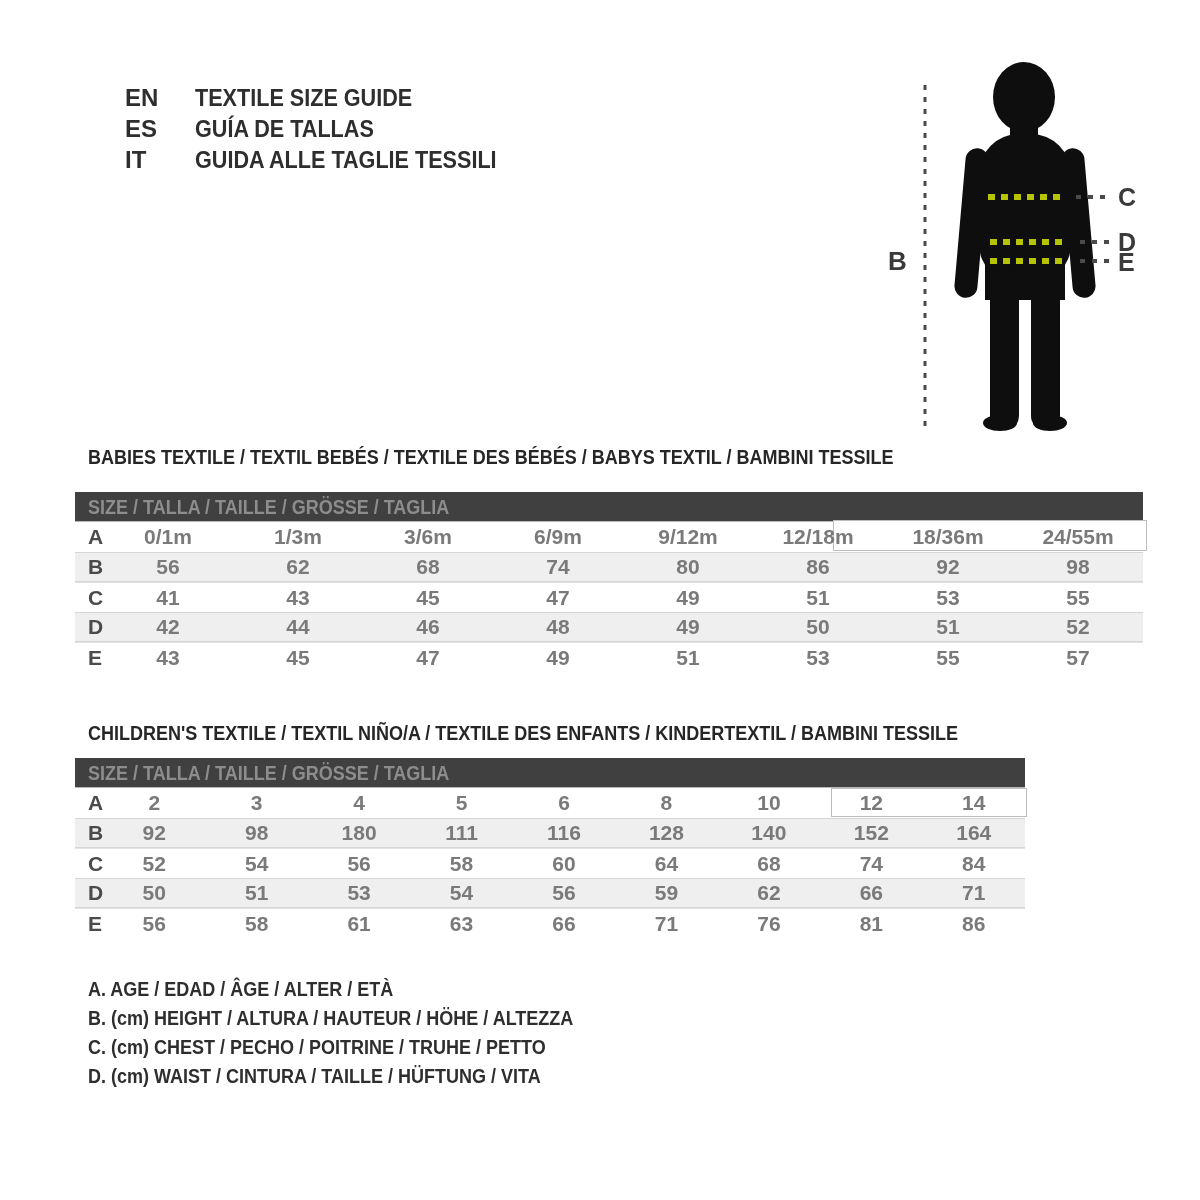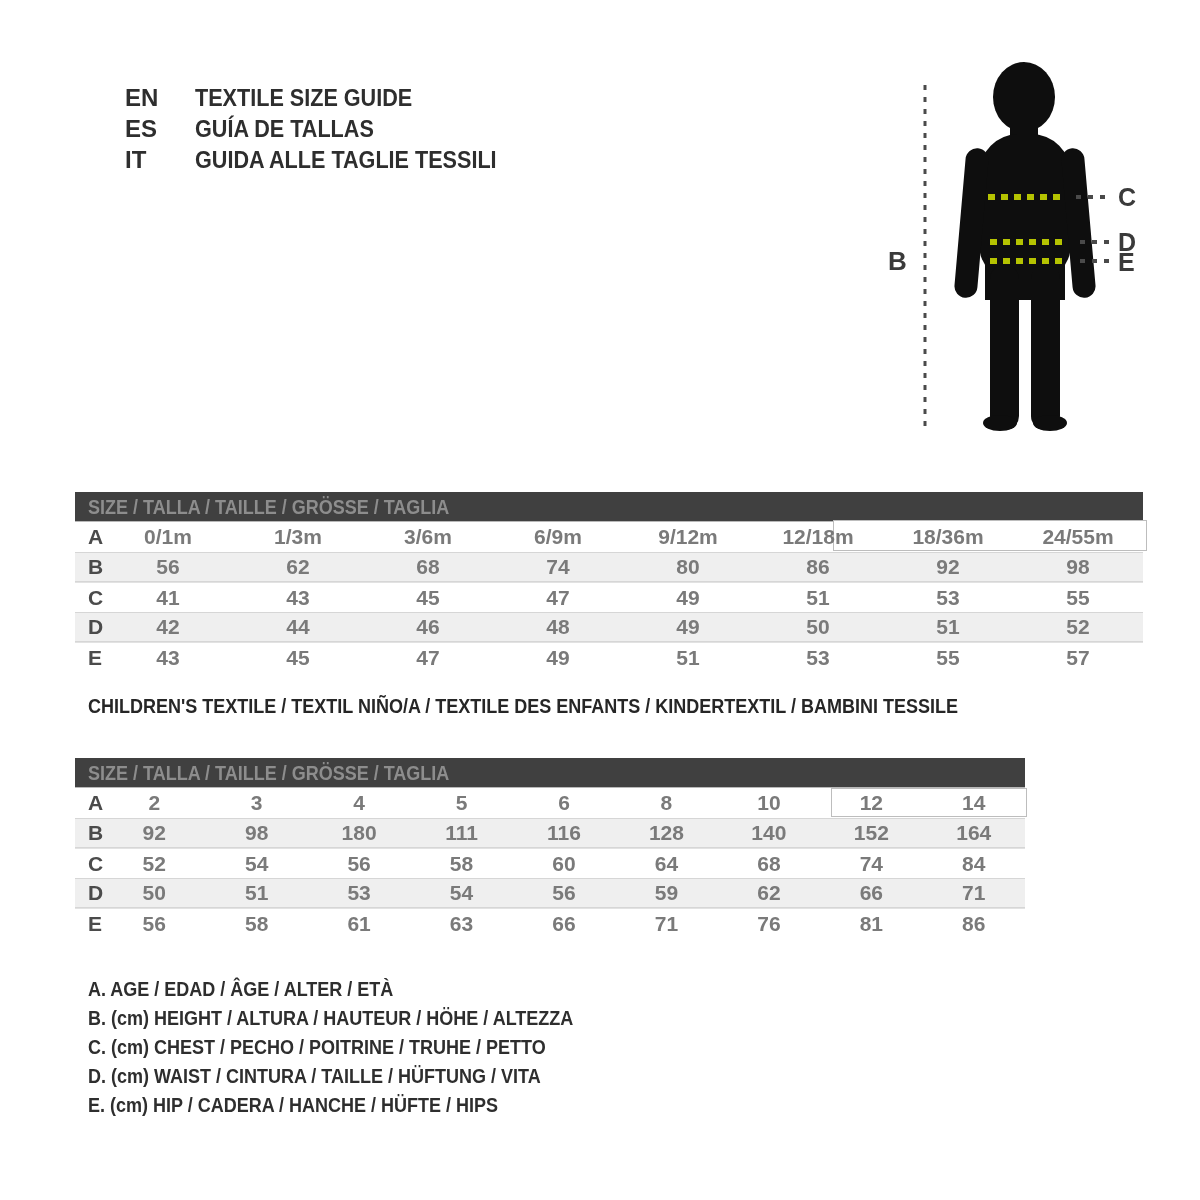--- a/index.html
+++ b/index.html
@@ -81,20 +81,23 @@
       <line x1="130" y1="202" x2="202" y2="202" stroke="#b5c301" stroke-width="6" stroke-dasharray="7 6"></line>
       <line x1="220" y1="202" x2="250" y2="202" stroke="#4a4a4a" stroke-width="4" stroke-dasharray="5 7"></line>
       <text x="258" y="211" font-size="25" font-weight="bold" fill="#3a3a3a" font-family="Liberation Sans, sans-serif">D</text>
 
       <line x1="130" y1="221" x2="206" y2="221" stroke="#b5c301" stroke-width="6" stroke-dasharray="7 6"></line>
       <line x1="220" y1="221" x2="250" y2="221" stroke="#4a4a4a" stroke-width="4" stroke-dasharray="5 7"></line>
       <text x="258" y="231" font-size="25" font-weight="bold" fill="#3a3a3a" font-family="Liberation Sans, sans-serif">E</text>
     </svg>
   </div>
 
+  <div class="sec-title" style="top:446px;">
+    <span class="cond">BABIES TEXTILE / TEXTIL BEBÉS / TEXTILE DES BÉBÉS / BABYS TEXTIL / BAMBINI TESSILE</span>
+  </div>
   <div class="size-table" style="top:492px; width:1068px; height:180px;">
     <div class="strip" style="width:1068px;">
       <span class="cond">SIZE / TALLA / TAILLE / GRÖSSE / TAGLIA</span>
     </div>
     <div class="hl-box" style="left:758px; top:28px; width:314px; height:31px;"></div>
     <div class="trow babies-grid" style="top:30px;">
       <div class="tlabel">A</div>
       <div class="tcell">0/1m</div>
       <div class="tcell">1/3m</div>
       <div class="tcell">3/6m</div>
@@ -143,21 +146,21 @@
       <div class="tcell">45</div>
       <div class="tcell">47</div>
       <div class="tcell">49</div>
       <div class="tcell">51</div>
       <div class="tcell">53</div>
       <div class="tcell">55</div>
       <div class="tcell">57</div>
     </div>
   </div>
 
-  <div class="sec-title" style="top:695px;">
+  <div class="sec-title" style="top:722px;">
     <span class="cond">CHILDREN'S TEXTILE / TEXTIL NIÑO/A / TEXTILE DES ENFANTS / KINDERTEXTIL / BAMBINI TESSILE</span>
   </div>
   <div class="size-table" style="top:758px; width:950px; height:180px;">
     <div class="strip" style="width:950px;">
       <span class="cond">SIZE / TALLA / TAILLE / GRÖSSE / TAGLIA</span>
     </div>
     <div class="hl-box" style="left:756px; top:30px; width:196px; height:29px;"></div>
     <div class="trow children-grid" style="top:30px;">
       <div class="tlabel">A</div>
       <div class="tcell">2</div>
@@ -218,16 +221,15 @@
       <div class="tcell">81</div>
       <div class="tcell">86</div>
     </div>
   </div>
 
   <div class="legend">
     <div class="legend-line"><span class="cond">A. AGE / EDAD / ÂGE / ALTER / ETÀ</span></div>
     <div class="legend-line"><span class="cond">B. (cm) HEIGHT / ALTURA / HAUTEUR / HÖHE / ALTEZZA</span></div>
     <div class="legend-line"><span class="cond">C. (cm) CHEST / PECHO / POITRINE / TRUHE / PETTO</span></div>
     <div class="legend-line"><span class="cond">D. (cm) WAIST / CINTURA / TAILLE / HÜFTUNG / VITA</span></div>
-    <div class="legend-line"><span class="cond">E. (cm) HIP / CADERA / HANCHE / HÜFTE / HIPS</span></div>
   </div>
 
 </div>
 
 </body></html>

